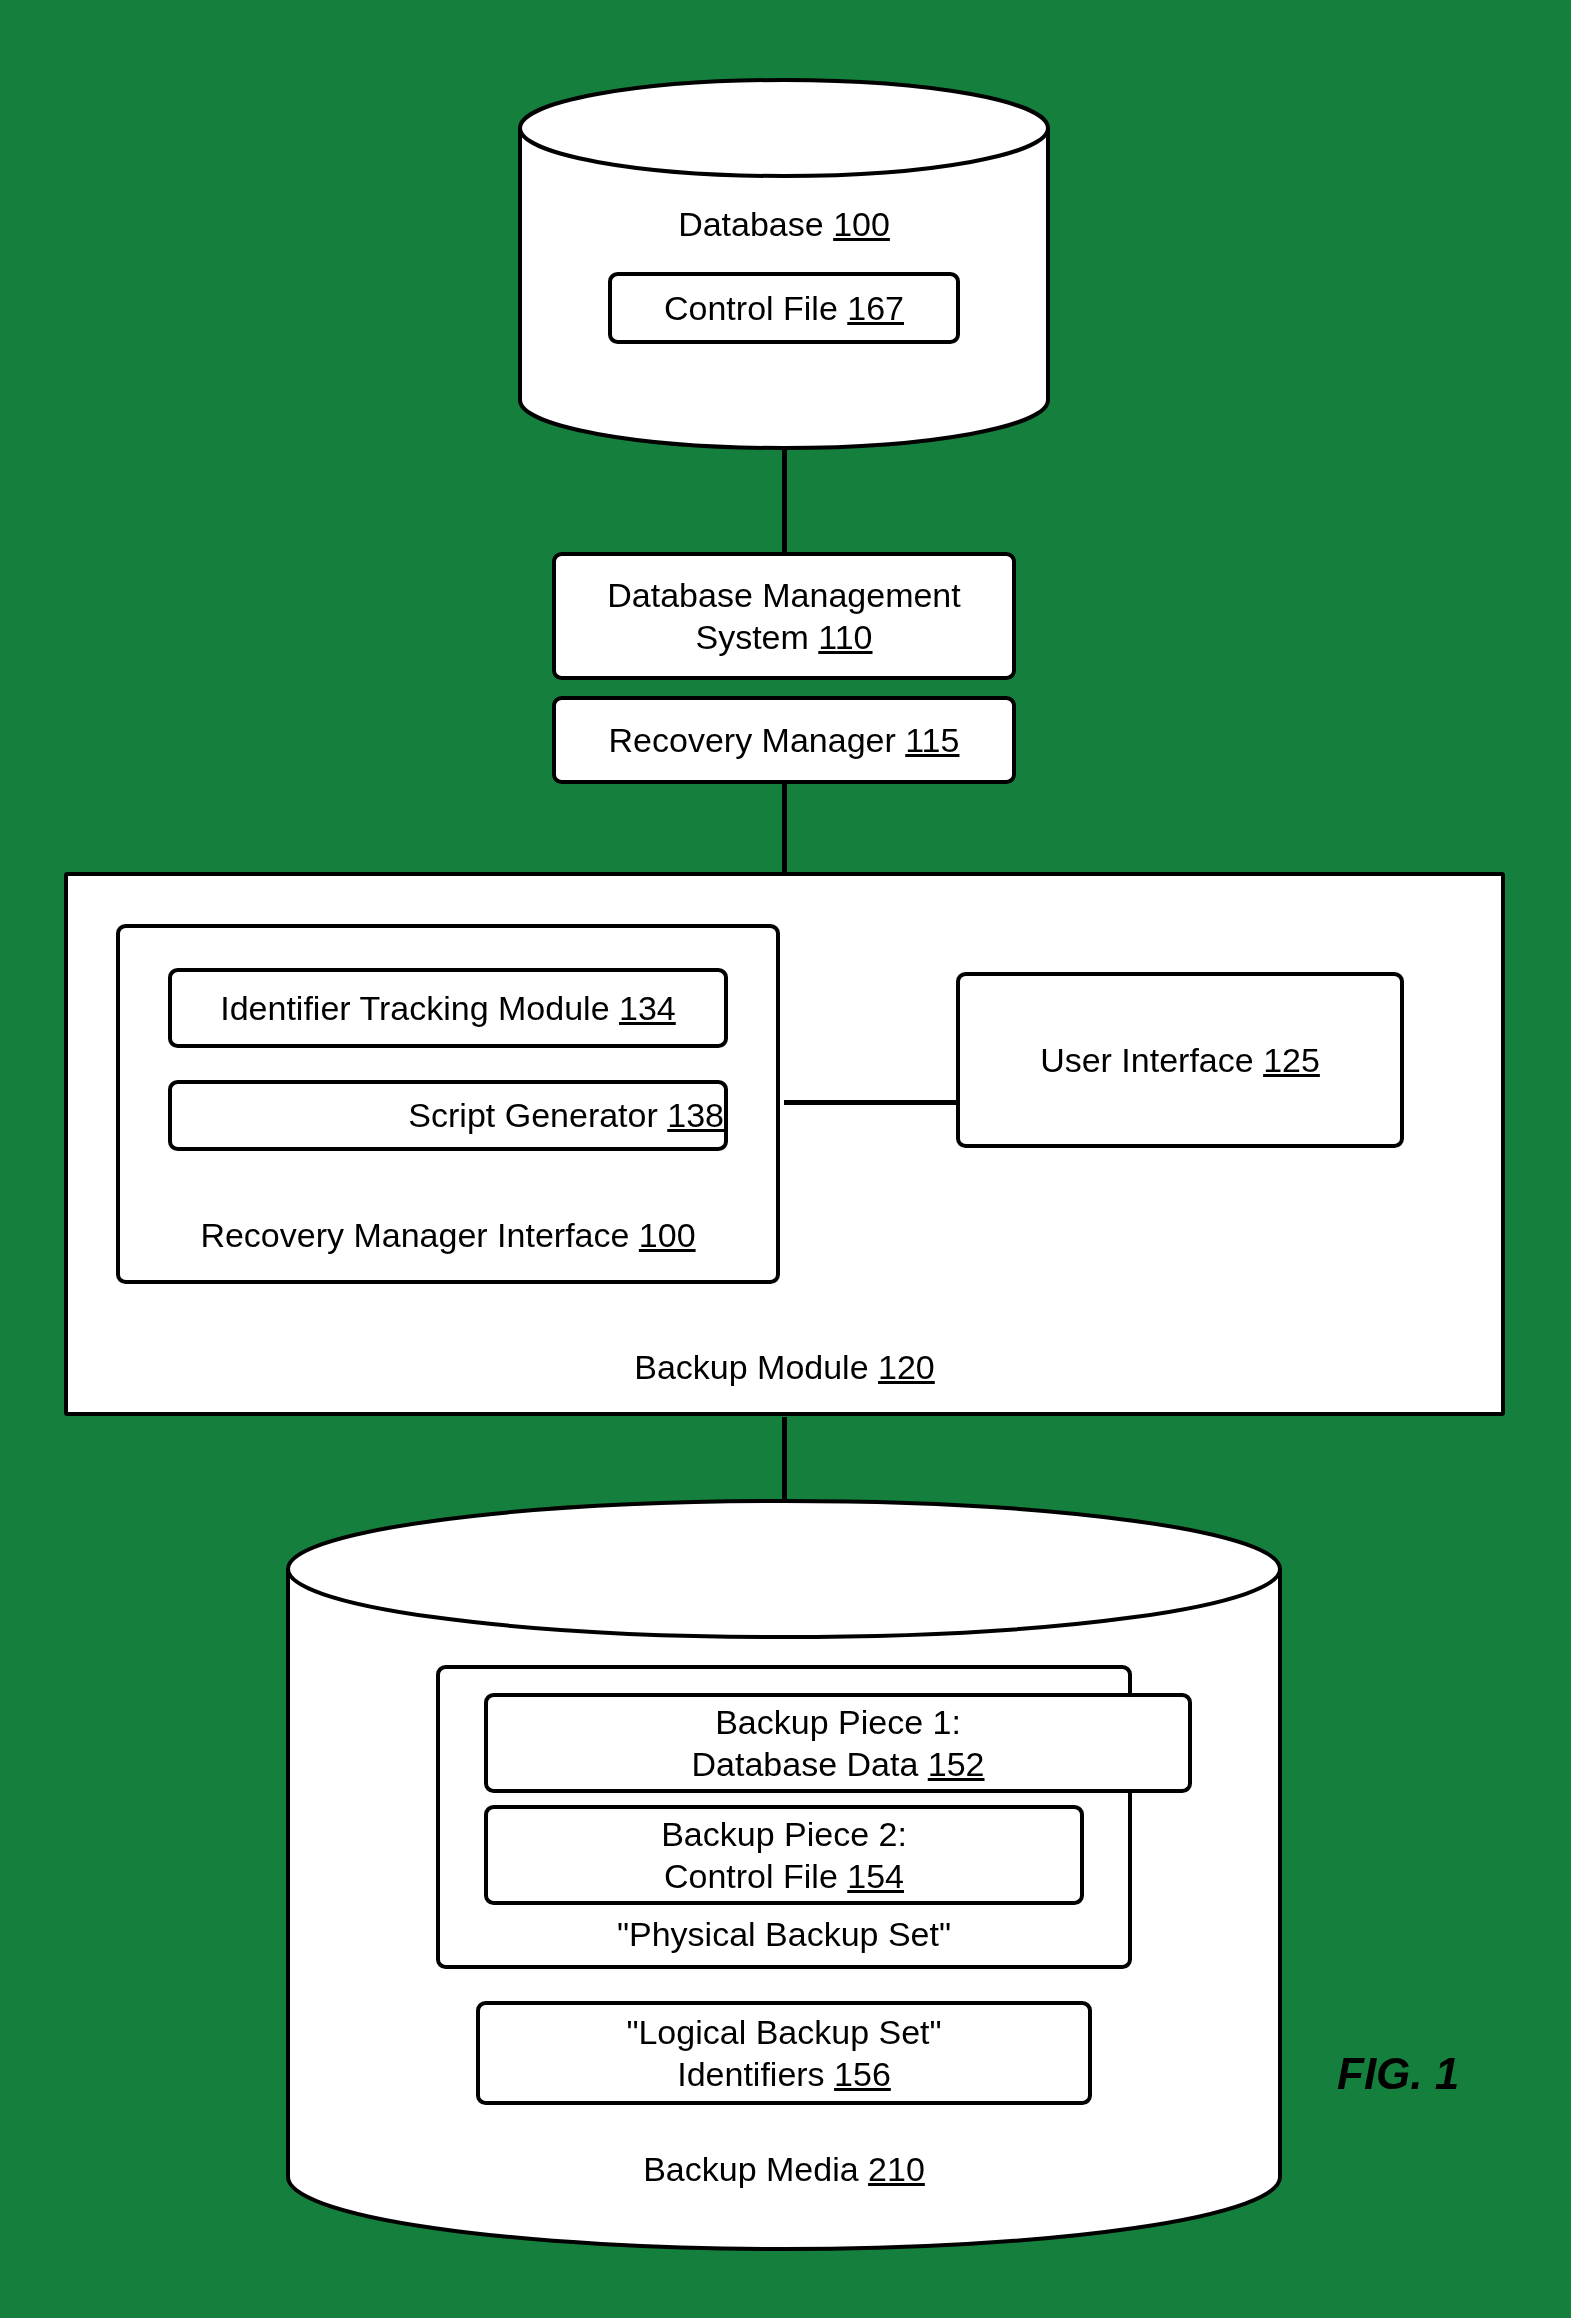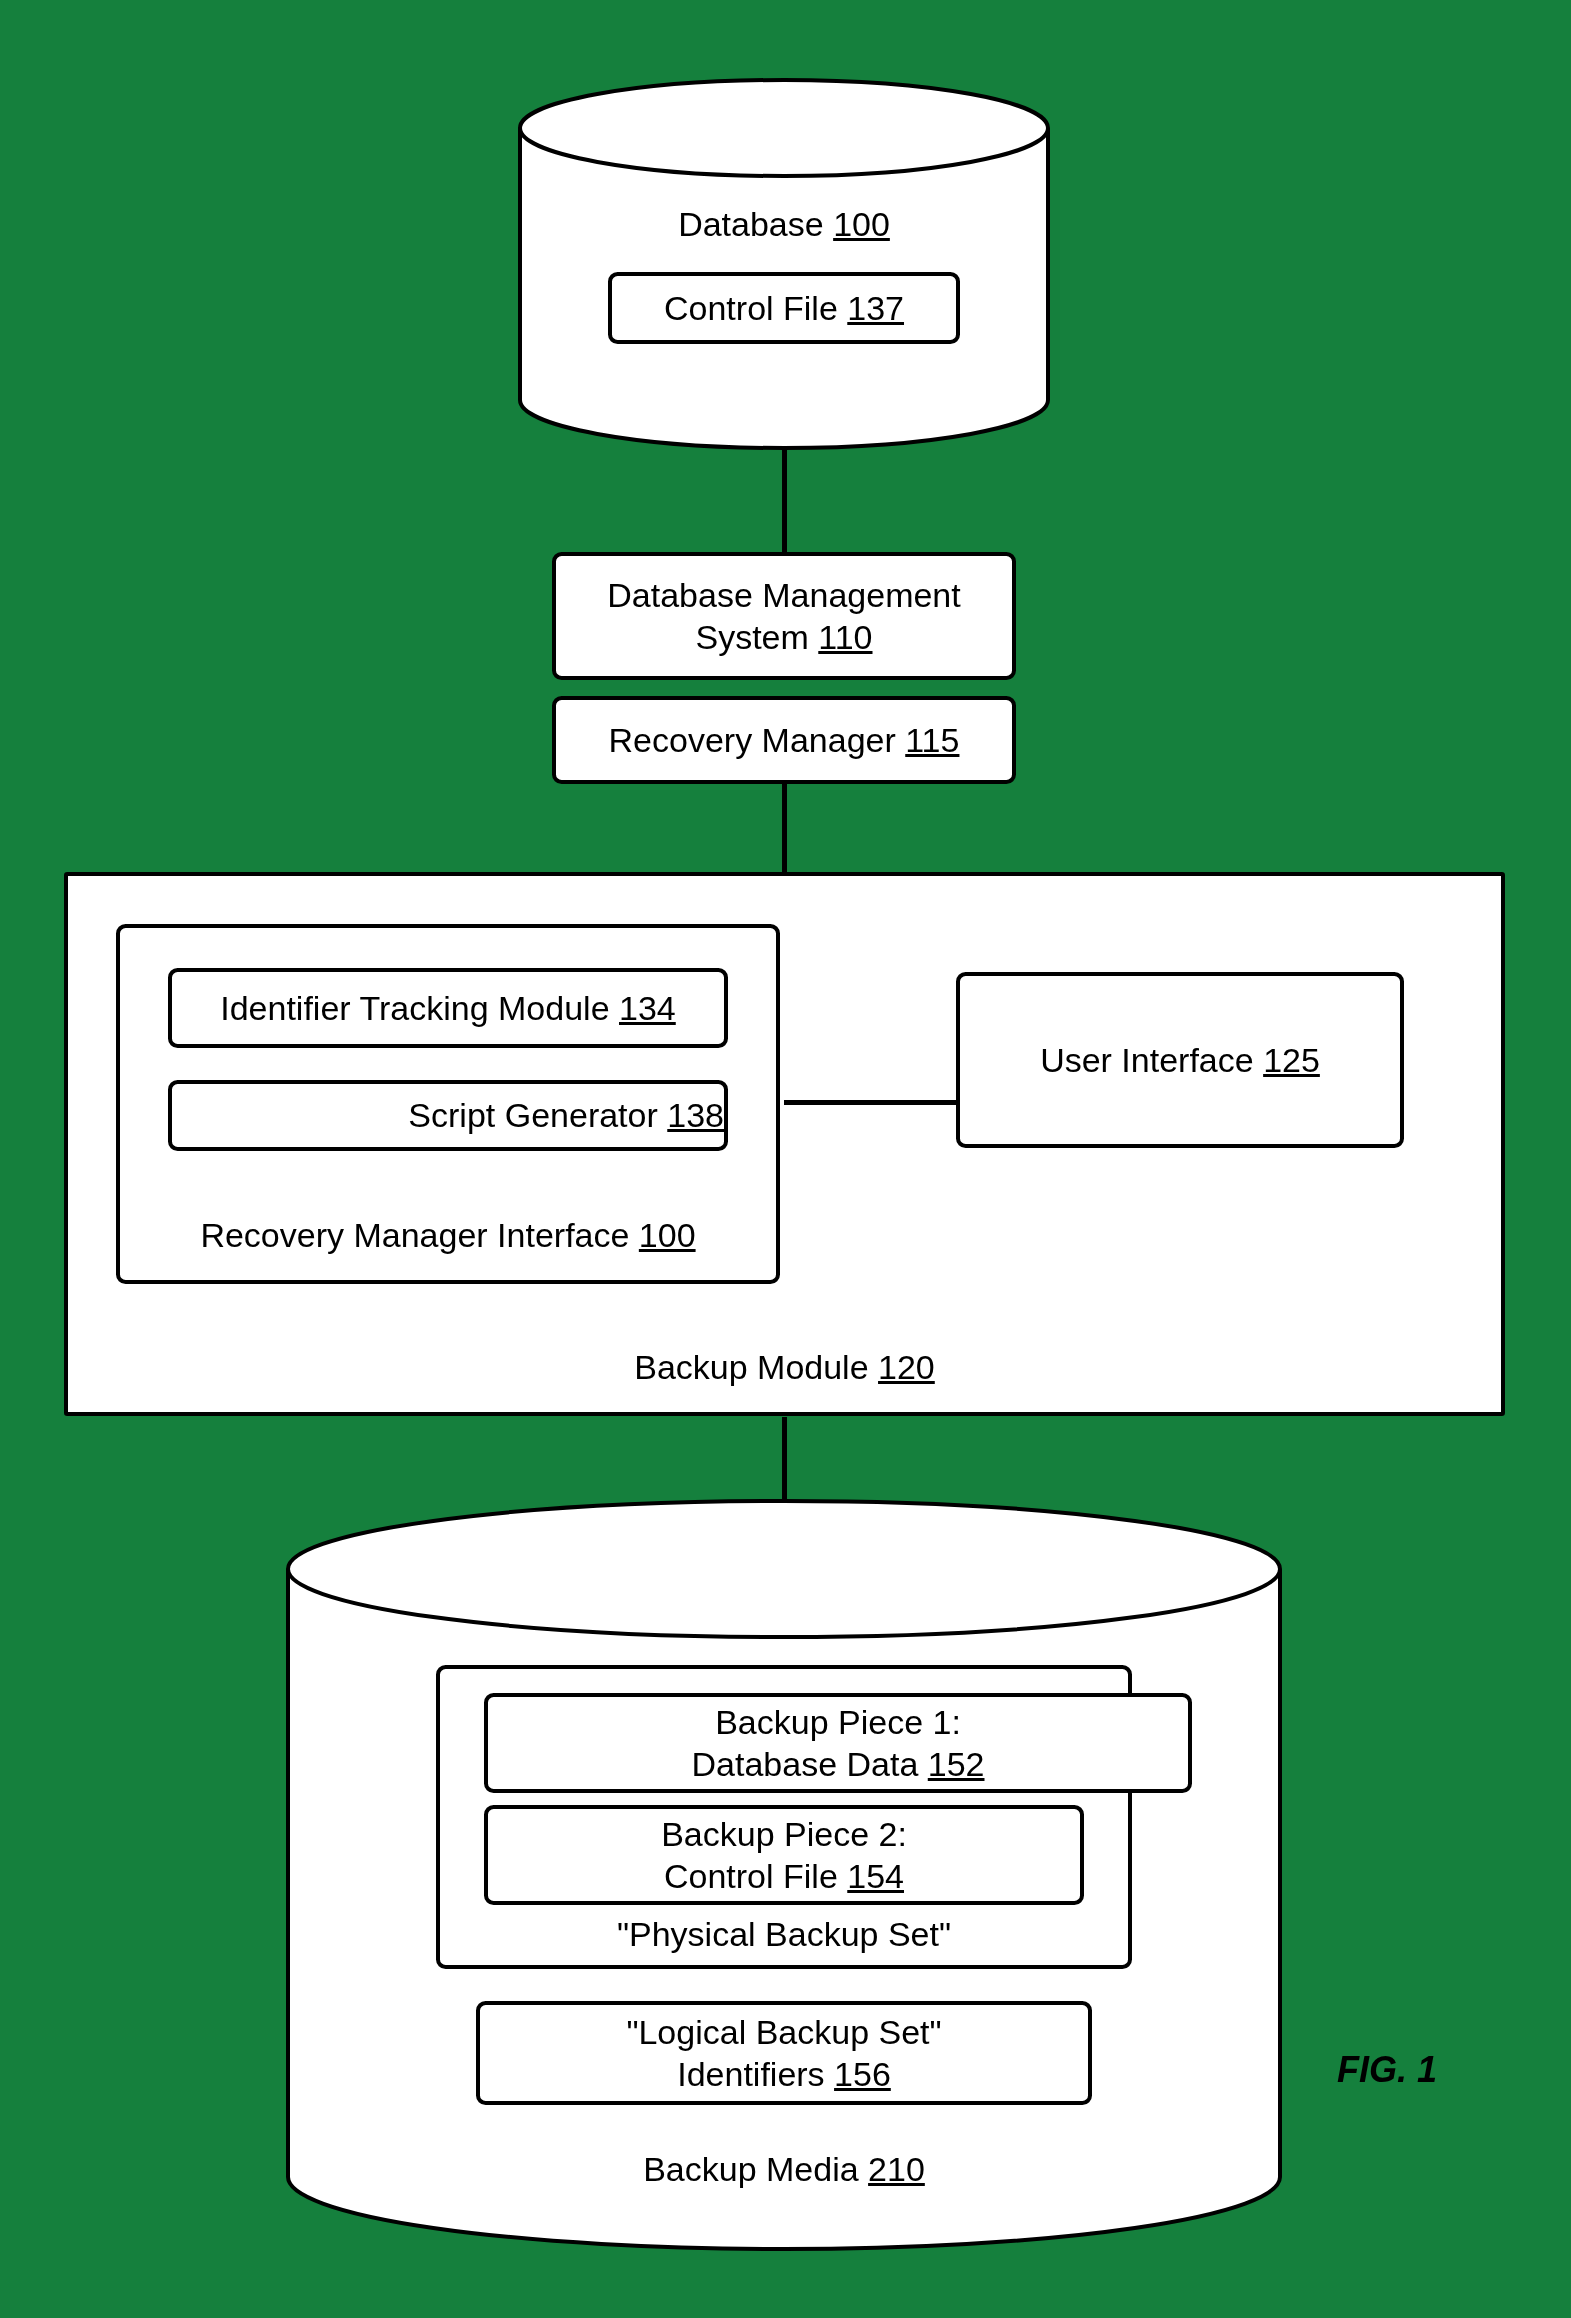--- a/index.html
+++ b/index.html
@@ -43,21 +43,21 @@
   .cyl svg {
     display: block;
   }
   .conn {
     position: absolute;
     background: #000;
   }
   
   .fig {
     position: absolute;
-    font-size: 36px;
+    font-size: 44px;
     font-weight: bold;
     font-style: italic;
   }
   
   .bottom-label {
     position: absolute;
     left: 0;
     right: 0;
     text-align: center;
     font-size: 34px;
@@ -75,21 +75,21 @@
 
       <ellipse cx="340" cy="70" rx="330" ry="60" fill="#fff" stroke="#000" stroke-width="5"></ellipse>
     </svg>
   </div>
 
   <div class="box no-fill" style="border:none; left:512px; top:200px; width:544px; height:48px;">
     <span class="label"><span>Database</span> <span class="ref">100</span></span>
   </div>
 
   <div class="box" style="left:608px; top:272px; width:352px; height:72px;">
-    <span class="label"><span>Control File</span> <span class="ref">137</span></span>
+    <span class="label"><span>Control File</span> <span class="ref">167</span></span>
   </div>
 
   <div class="conn" style="left:782px; top:448px; width:4.8px; height:104px;"></div>
 
   <div class="box" style="left:552px; top:552px; width:464px; height:128px;">
     <span class="label"><span>Database Management
 System</span> <span class="ref">110</span></span>
   </div>
 
   <div class="box" style="left:552px; top:696px; width:464px; height:88px;">

